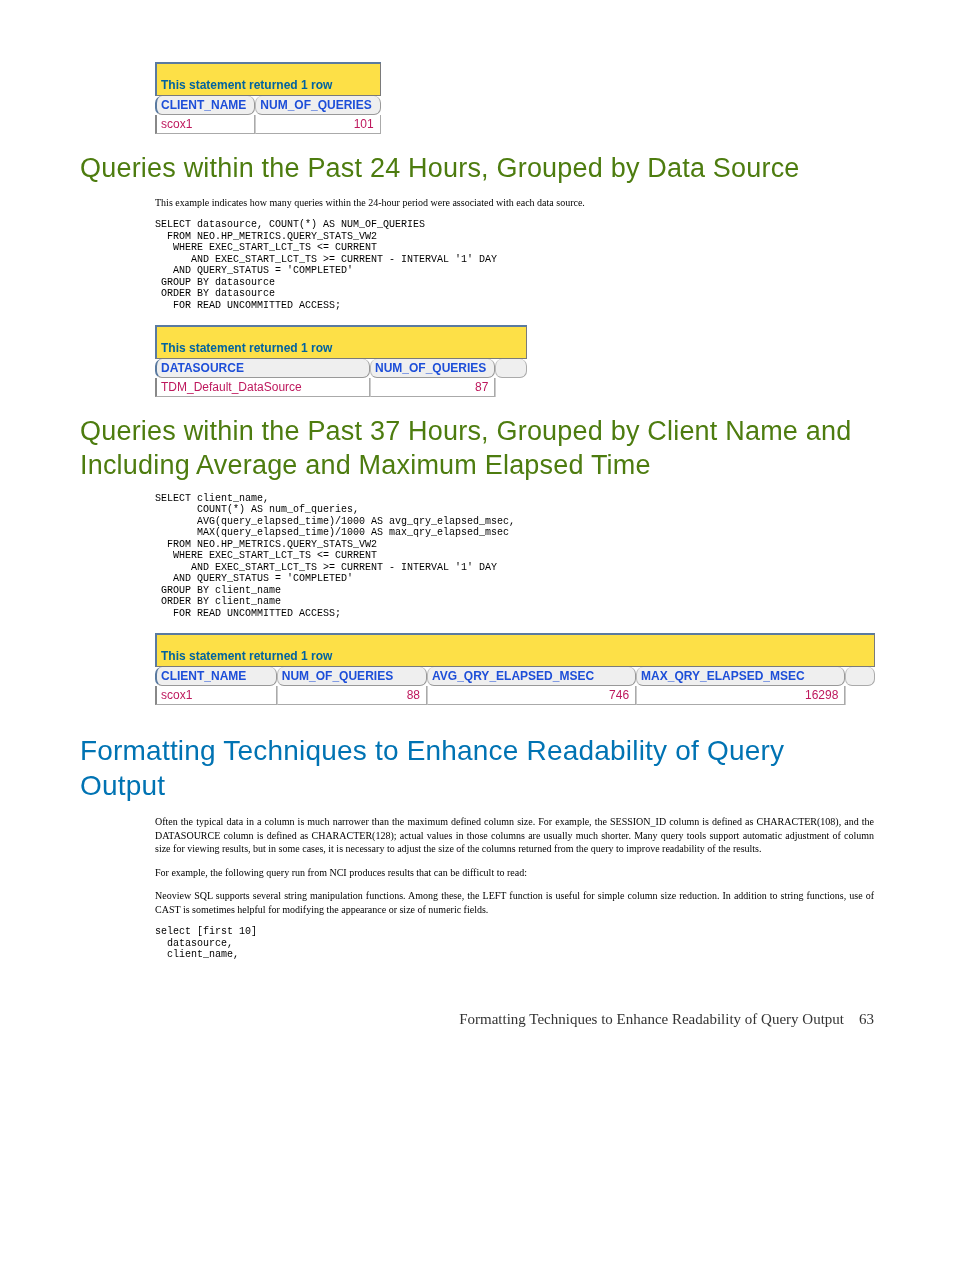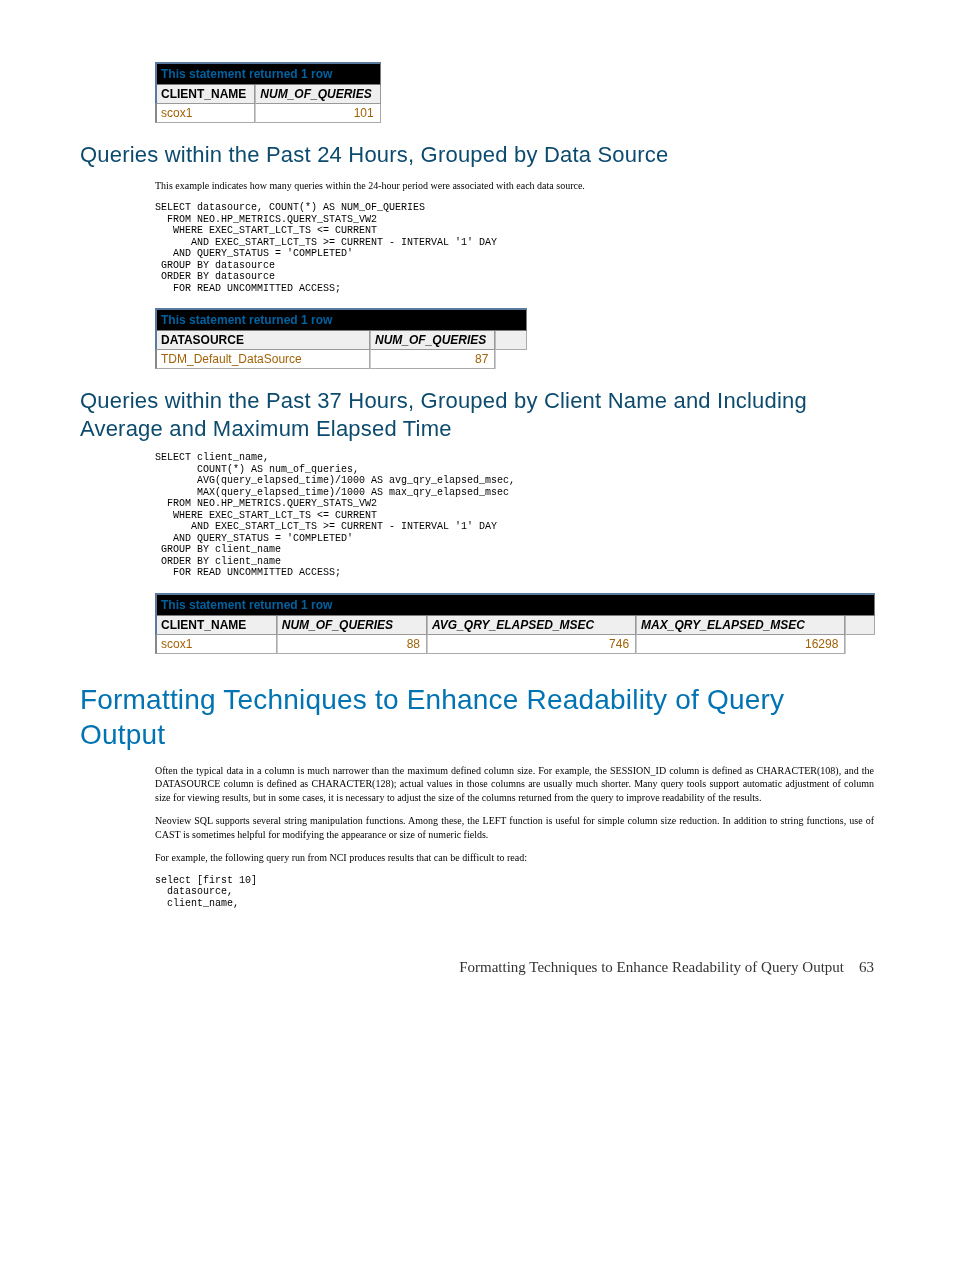--- a/index.html
+++ b/index.html
@@ -13,22 +13,22 @@
   .page {
     padding: 60px 80px 30px 80px;
     box-sizing: border-box;
   }
   .content-indent {
     margin-left: 75px;
   }
   h2.section-sub {
     font-family: Futura, "Century Gothic", "Trebuchet MS", Arial, sans-serif;
     font-weight: 300;
-    color: #0c4a6e;
-    font-size: 22px;
+    color: #4d7c0f;
+    font-size: 27px;
     margin: 18px 0 10px 0;
     line-height: 1.25;
     letter-spacing: 0.2px;
   }
   h1.section-main {
     font-family: Futura, "Century Gothic", "Trebuchet MS", Arial, sans-serif;
     font-weight: 300;
     color: #0073b3;
     font-size: 28px;
     margin: 28px 0 12px 0;
@@ -50,49 +50,49 @@
   }
   
   .result-table {
     border-collapse: separate;
     border-spacing: 0;
     margin: 2px 0 10px 0;
     font-family: Verdana, Arial, sans-serif;
     font-size: 12px;
   }
   .result-table .caption-row td {
-    background: #000000;
+    background: #fde047;
     color: #0062a0;
     font-weight: bold;
-    padding: 3px 6px 3px 4px;
+    padding: 14px 6px 3px 4px;
     border-top: 2px solid #5a7aa0;
     border-bottom: 1px solid #7a7a7a;
     border-left: 2px solid #5a7aa0;
     border-right: 1px solid #7a7a7a;
   }
   .result-table th {
     background: #efefef;
-    color: #000000;
+    color: #1d4ed8;
     font-weight: bold;
     text-align: left;
     padding: 2px 8px 2px 4px;
     border-left: 2px solid #5a7aa0;
     border-right: 1px solid #999;
     border-bottom: 1px solid #999;
+    border-radius: 7px;
   }
   .result-table th + th {
     border-left: 1px solid #bbb;
-    font-style: italic;
   }
   .result-table td.cell {
     padding: 2px 6px 2px 4px;
     border-left: 2px solid #888;
     border-right: 1px solid #aaa;
     border-bottom: 1px solid #aaa;
-    color: #a16207;
+    color: #be185d;
   }
   .result-table td.cell + td.cell {
     border-left: 1px solid #ccc;
   }
   .result-table td.num {
     text-align: right;
   }
   .result-table .tail-spacer {
     border-left: 1px solid #bbb;
     border-right: 1px solid #aaa;
@@ -194,22 +194,22 @@
         <td class="cell num">16298</td>
         <td class="cell" style="border-bottom:none;border-right:none;"></td>
       </tr>
     </tbody>
       </table>
   </div>
 
   <h1 class="section-main">Formatting Techniques to Enhance Readability of Query Output</h1>
   <div class="content-indent">
     <p class="body">Often the typical data in a column is much narrower than the maximum defined column size. For example, the SESSION_ID column is defined as CHARACTER(108), and the DATASOURCE column is defined as CHARACTER(128); actual values in those columns are usually much shorter. Many query tools support automatic adjustment of column size for viewing results, but in some cases, it is necessary to adjust the size of the columns returned from the query to improve readability of the results.</p>
+    <p class="body">For example, the following query run from NCI produces results that can be difficult to read:</p>
     <p class="body">Neoview SQL supports several string manipulation functions. Among these, the LEFT function is useful for simple column size reduction. In addition to string functions, use of CAST is sometimes helpful for modifying the appearance or size of numeric fields.</p>
-    <p class="body">For example, the following query run from NCI produces results that can be difficult to read:</p>
     <pre class="code">select [first 10]
   datasource,
   client_name,</pre>
   </div>
 
   <div class="footer">
     <span>Formatting Techniques to Enhance Readability of Query Output</span>&nbsp;&nbsp;&nbsp;
     <span>63</span>
   </div>
 

